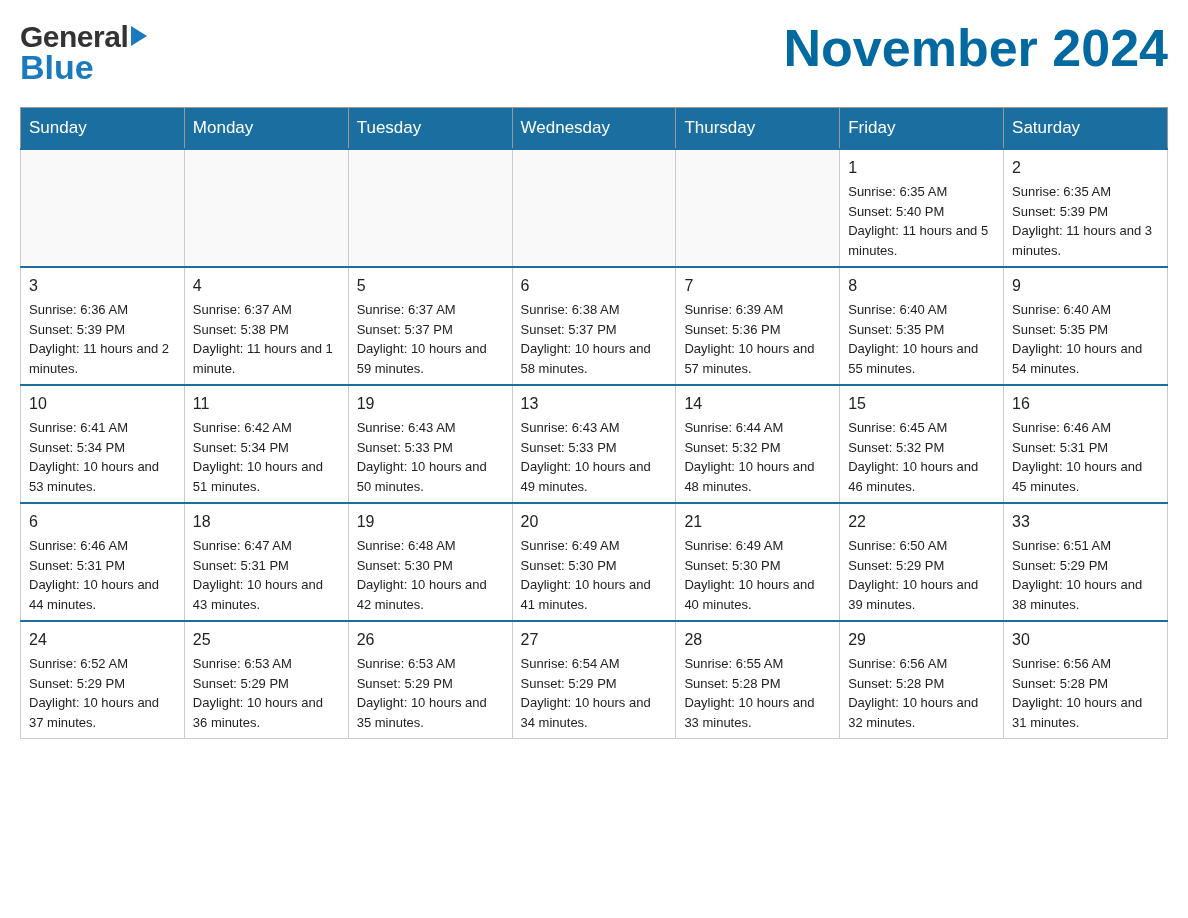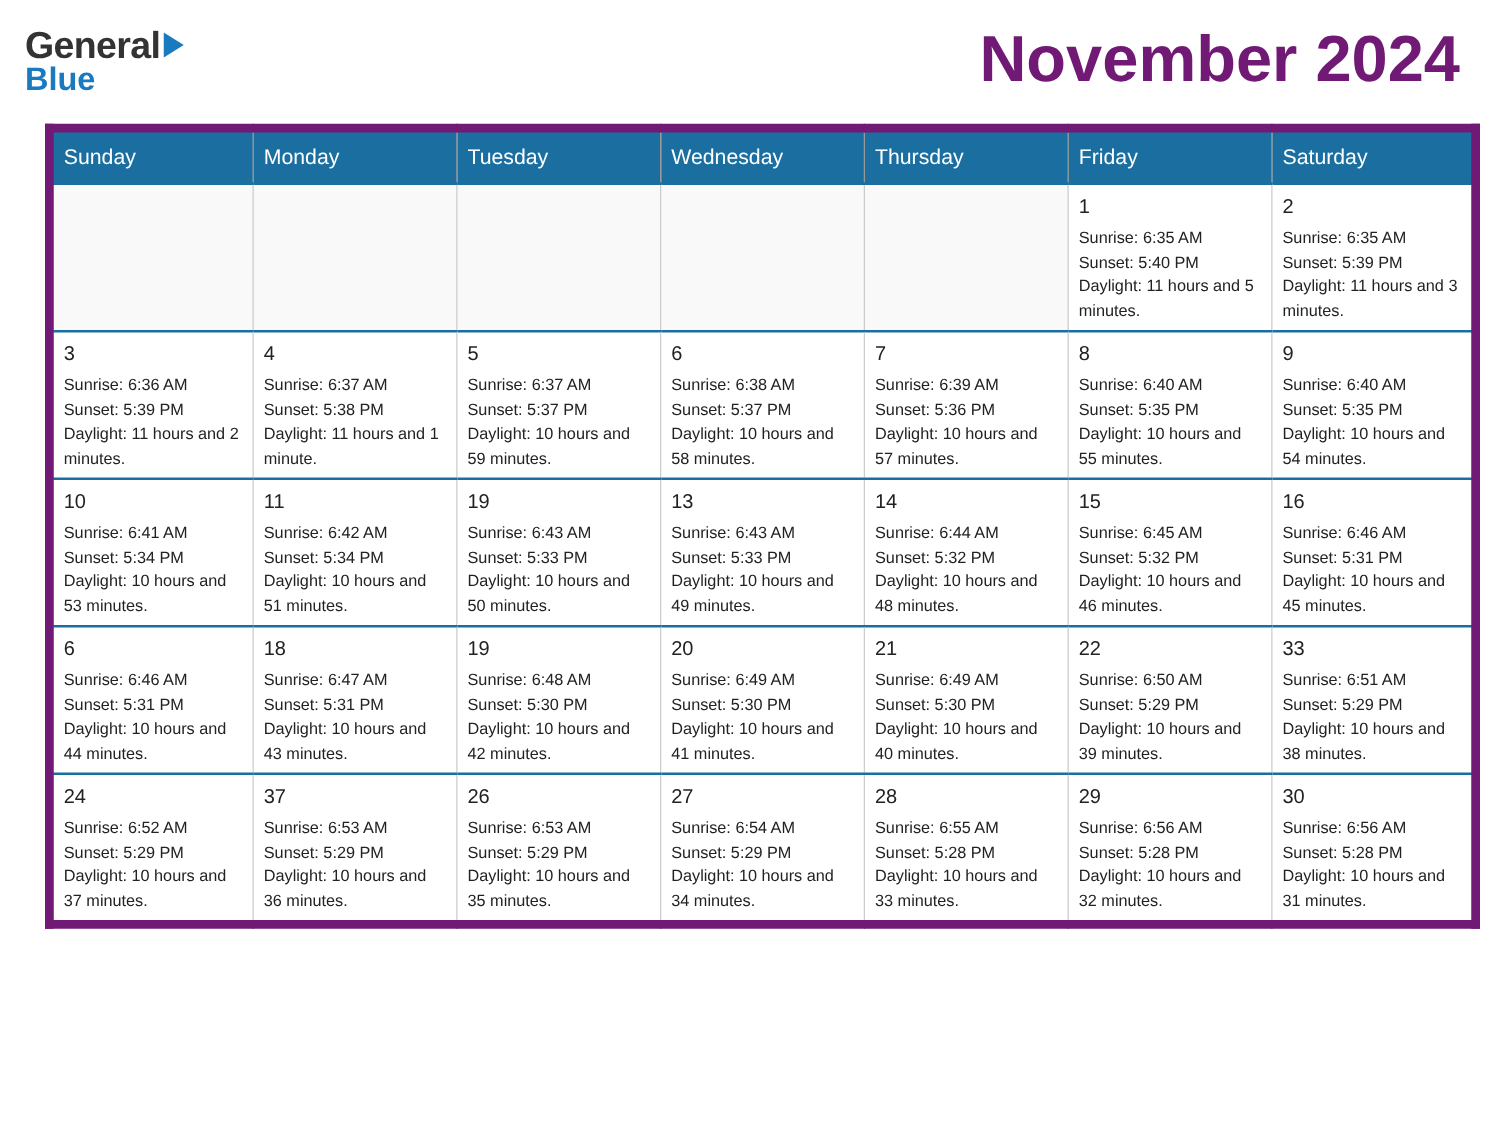--- a/index.html
+++ b/index.html
@@ -15,34 +15,33 @@
       justify-content: space-between;
       align-items: flex-start;
       margin-bottom: 20px;
     }
     .title-block {
       text-align: right;
     }
     .title-block h1 {
       font-size: 52px;
       font-weight: bold;
-      color: #701a75;
+      color: #0369a1;
       line-height: 1.1;
     }
     .title-block h2 {
       font-size: 22px;
       font-weight: normal;
       color: #444;
       margin-top: 4px;
     }
     .calendar {
       width: 100%;
       border-collapse: collapse;
-      border: 7px solid #701a75;
-      margin-left: 16px;
+      border: 1px solid #701a75;
     }
     .calendar th {
       background-color: #1a6fa0;
       color: #fff;
       padding: 10px 8px;
       text-align: left;
       font-size: 17px;
       font-weight: normal;
       border: 1px solid #999;
     }
@@ -93,21 +92,21 @@
       display: inline-block;
       width: 0;
       height: 0;
       border-top: 10px solid transparent;
       border-bottom: 10px solid transparent;
       border-left: 16px solid #1a7abf;
       margin-left: 3px;
       margin-top: -2px;
     }
     .logo-line2 {
-      font-size: 26px;
+      font-size: 34px;
       font-weight: bold;
       color: #1a7abf;
       margin-top: -6px;
       padding-left: 0px;
     }
   </style>
 </head>
 <body>
 
 <div class="header">
@@ -240,21 +239,21 @@
           <span class="day-number">33</span>
           <div class="day-info">Sunrise: 6:51 AM<br>Sunset: 5:29 PM<br>Daylight: 10 hours and 38 minutes.</div>
         </td>
       </tr>
       <tr>
         <td>
           <span class="day-number">24</span>
           <div class="day-info">Sunrise: 6:52 AM<br>Sunset: 5:29 PM<br>Daylight: 10 hours and 37 minutes.</div>
         </td>
         <td>
-          <span class="day-number">37</span>
+          <span class="day-number">25</span>
           <div class="day-info">Sunrise: 6:53 AM<br>Sunset: 5:29 PM<br>Daylight: 10 hours and 36 minutes.</div>
         </td>
         <td>
           <span class="day-number">26</span>
           <div class="day-info">Sunrise: 6:53 AM<br>Sunset: 5:29 PM<br>Daylight: 10 hours and 35 minutes.</div>
         </td>
         <td>
           <span class="day-number">27</span>
           <div class="day-info">Sunrise: 6:54 AM<br>Sunset: 5:29 PM<br>Daylight: 10 hours and 34 minutes.</div>
         </td>

